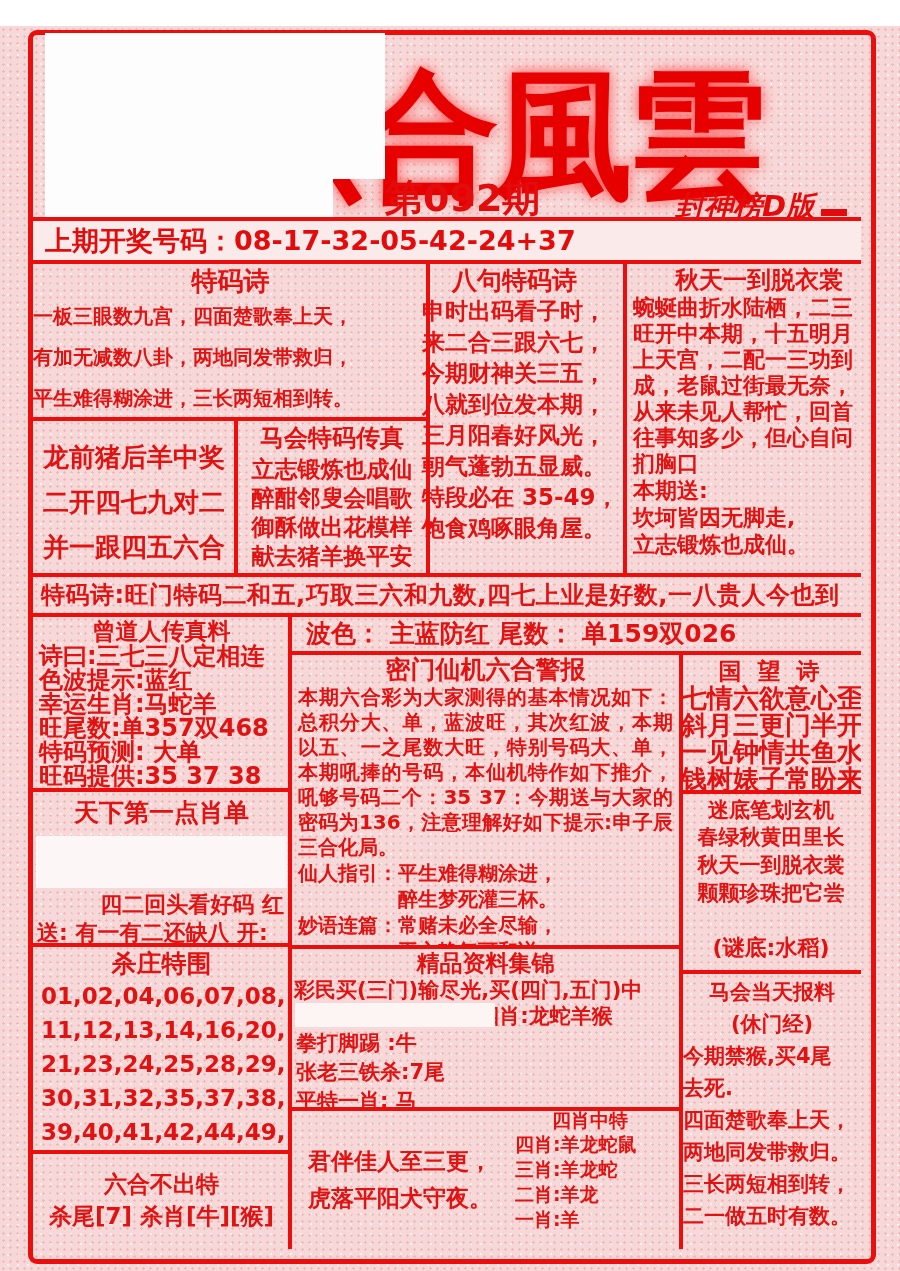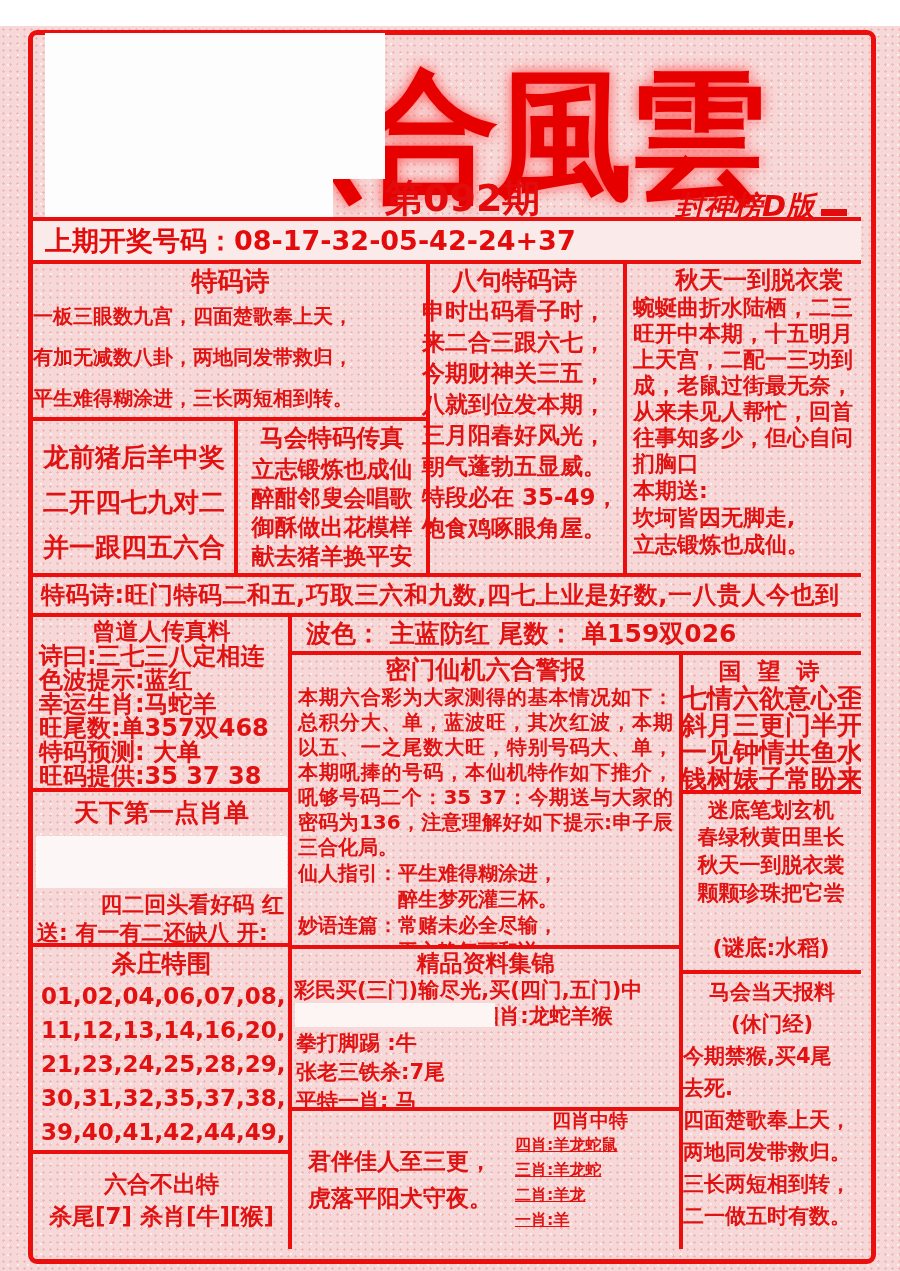--- a/index.html
+++ b/index.html
@@ -108,21 +108,21 @@
   .cell-jingpin .ttl{font-size:23px;line-height:27px;}
   .cell-jingpin .ln1{font-size:21px;font-weight:bold;white-space:nowrap;padding-left:4px;line-height:26px;}
   .cell-jingpin .patch{position:absolute;left:5px;top:56px;width:200px;height:24px;background:#fdf4f4;}
   .cell-jingpin .ln2{font-size:21px;font-weight:bold;line-height:26px;text-align:center;padding-left:120px;white-space:nowrap;}
   .cell-jingpin .ln{font-size:21px;font-weight:bold;line-height:29px;padding-left:6px;white-space:nowrap;}
 
   .cell-midbottom{left:257px;top:1074px;width:391px;height:140px;}
   .cell-midbottom .couplet{position:absolute;left:18px;top:34px;font-size:23px;font-weight:bold;line-height:37px;white-space:nowrap;}
   .cell-midbottom .sixiao{position:absolute;right:16px;top:0px;width:150px;}
   .cell-midbottom .sixiao .ttl{font-size:19px;line-height:23px;white-space:nowrap;}
-  .cell-midbottom .sixiao .ln{font-size:16px;font-weight:bold;line-height:25px;white-space:nowrap;text-decoration:underline;}
+  .cell-midbottom .sixiao .ln{font-size:19px;font-weight:bold;line-height:25px;white-space:nowrap;}
 
   .cell-guowang{left:648px;top:618px;width:180px;height:139px;padding-top:4px;}
   .cell-guowang .ttl{font-size:23px;line-height:28px;letter-spacing:4px;}
   .cell-guowang .ln{font-size:26px;font-weight:bold;line-height:27px;text-align:left;white-space:nowrap;}
 
   .cell-midi{left:648px;top:757px;width:180px;height:180px;padding-top:6px;}
   .cell-midi .ttl{font-size:21px;line-height:25px;}
   .cell-midi .ln{font-size:21px;font-weight:bold;line-height:28px;text-align:center;white-space:nowrap;}
   .cell-midi .ans{font-size:22px;font-weight:bold;text-align:center;margin-top:26px;white-space:nowrap;}
 

